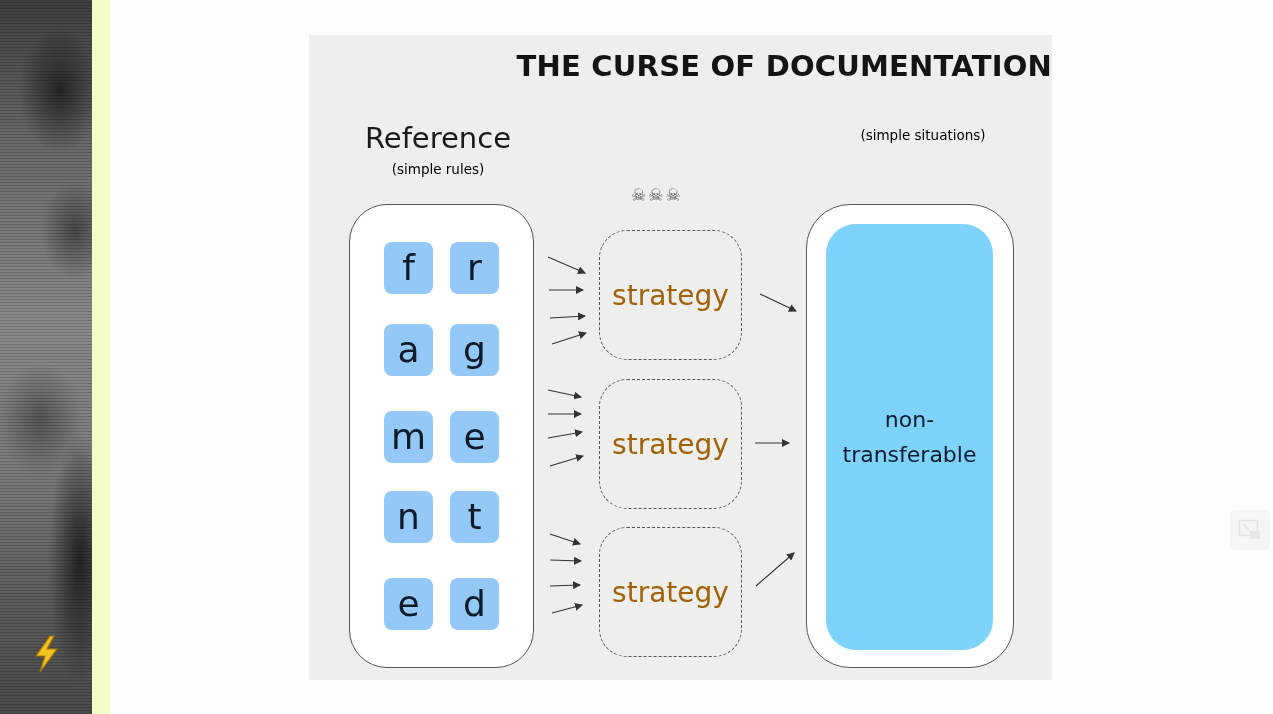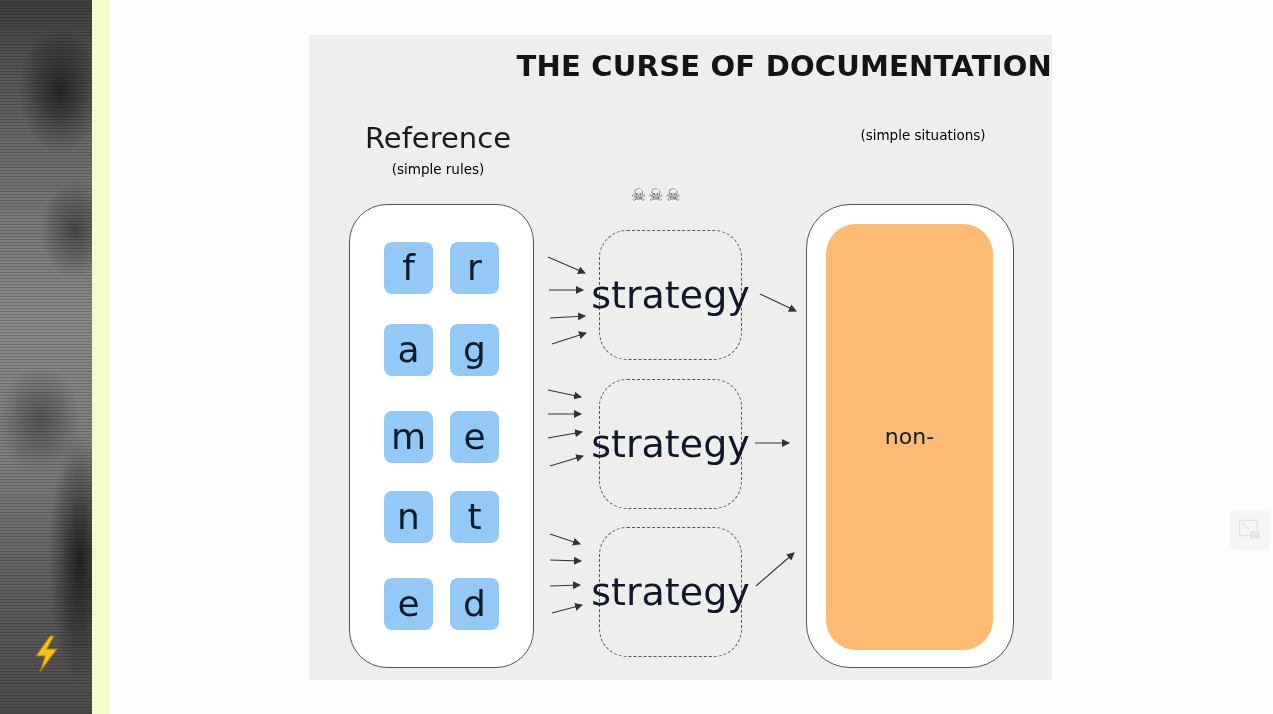--- a/index.html
+++ b/index.html
@@ -41,30 +41,30 @@
   .tile {
     position: absolute; width: 49px; height: 52px; background: #93c8f7; border-radius: 8px;
     display: flex; align-items: center; justify-content: center;
     font-size: 36px; color: #0d1a2a; font-family: "DejaVu Sans", sans-serif; line-height: 1;
   }
 
   .strategy {
     position: absolute; width: 143px; height: 130px;
     border: 1.5px dashed #555; border-radius: 28px;
     display: flex; align-items: center; justify-content: center;
-    font-size: 38px; color: #0f172a; font-family: "DejaVu Sans", sans-serif;
+    font-size: 28px; color: #a16207; font-family: "DejaVu Sans", sans-serif;
   }
 
   .gal-box {
     position: absolute; left: 497px; top: 169px; width: 208px; height: 464px;
     background: #fff; border: 1.5px solid #555; border-radius: 44px;
   }
   .gal-inner {
     position: absolute; left: 19px; top: 19px; width: 167px; height: 426px;
-    background: #fdba74; border-radius: 30px;
+    background: #7dd3fc; border-radius: 30px;
     display: flex; align-items: center; justify-content: center; text-align: center;
     font-size: 22px; color: #0e1c2c; line-height: 1.6; font-family: "DejaVu Sans", sans-serif;
   }
 
   .arrows { position: absolute; left: 0; top: 0; width: 743px; height: 645px; pointer-events: none; }
 
   .pip-btn {
     position: absolute; left: 1230px; top: 510px; width: 40px; height: 40px;
     background: rgba(240,240,240,0.6); border-radius: 5px;
     display: flex; align-items: center; justify-content: center;
@@ -107,20 +107,21 @@
   </div>
 
   <div class="strategy" style="left:290px;top:195px">strategy</div>
   <div class="strategy" style="left:290px;top:344px">strategy</div>
   <div class="strategy" style="left:290px;top:492px">strategy</div>
 
   <div class="gal-box">
     <div class="gal-inner">
       <div>
         <div>non-</div>
+        <div>transferable</div>
       </div>
     </div>
   </div>
 
   <svg class="arrows" viewBox="0 0 743 645">
     <defs>
       <marker id="ah" markerWidth="8" markerHeight="8" refX="7" refY="4" orient="auto" markerUnits="userSpaceOnUse">
         <path d="M0,0 L8,4 L0,8 z" fill="#333"></path>
       </marker>
     </defs>

